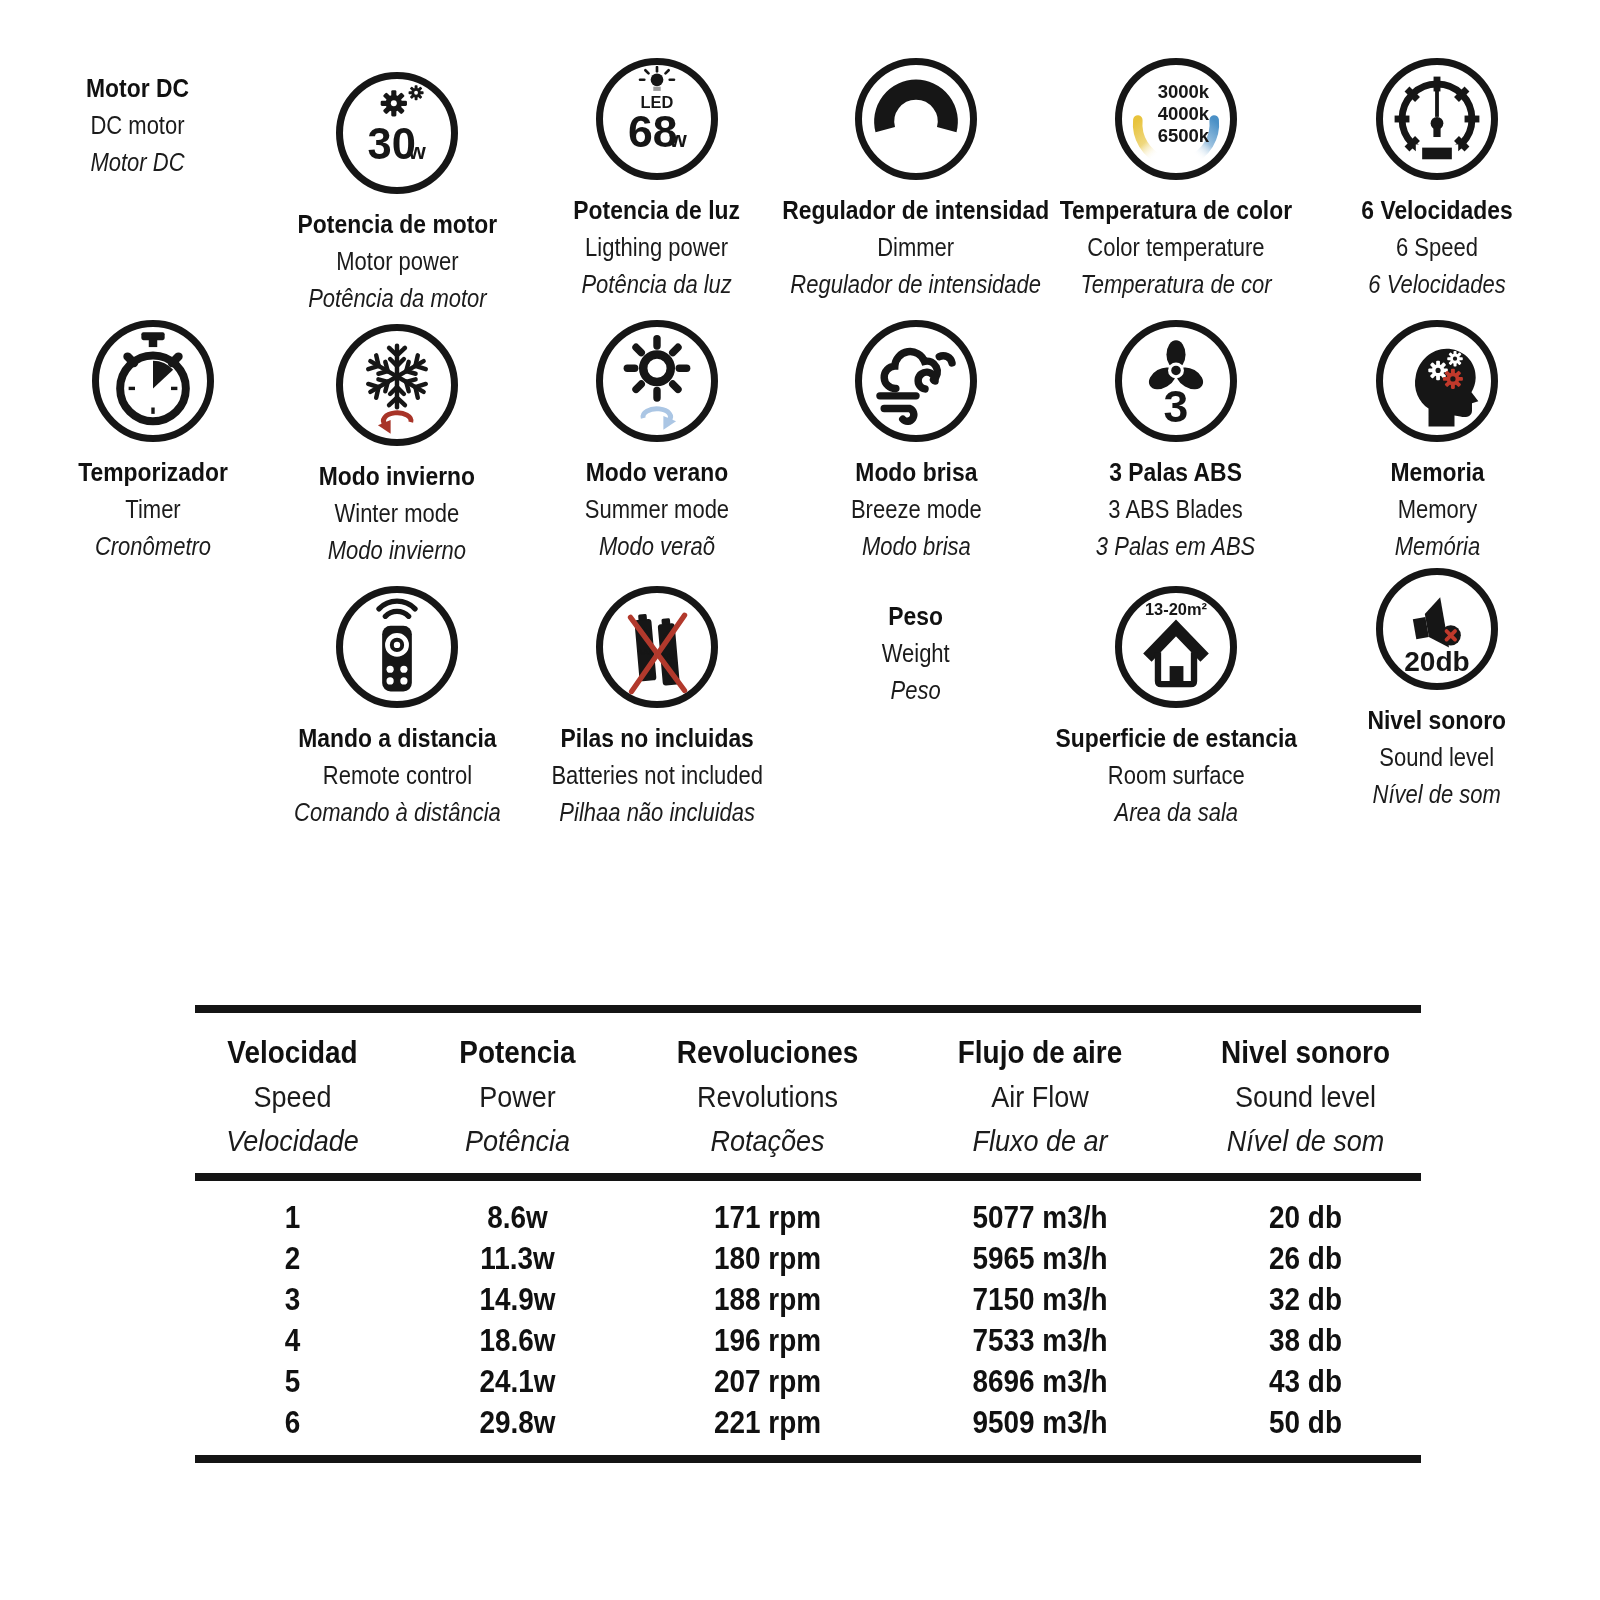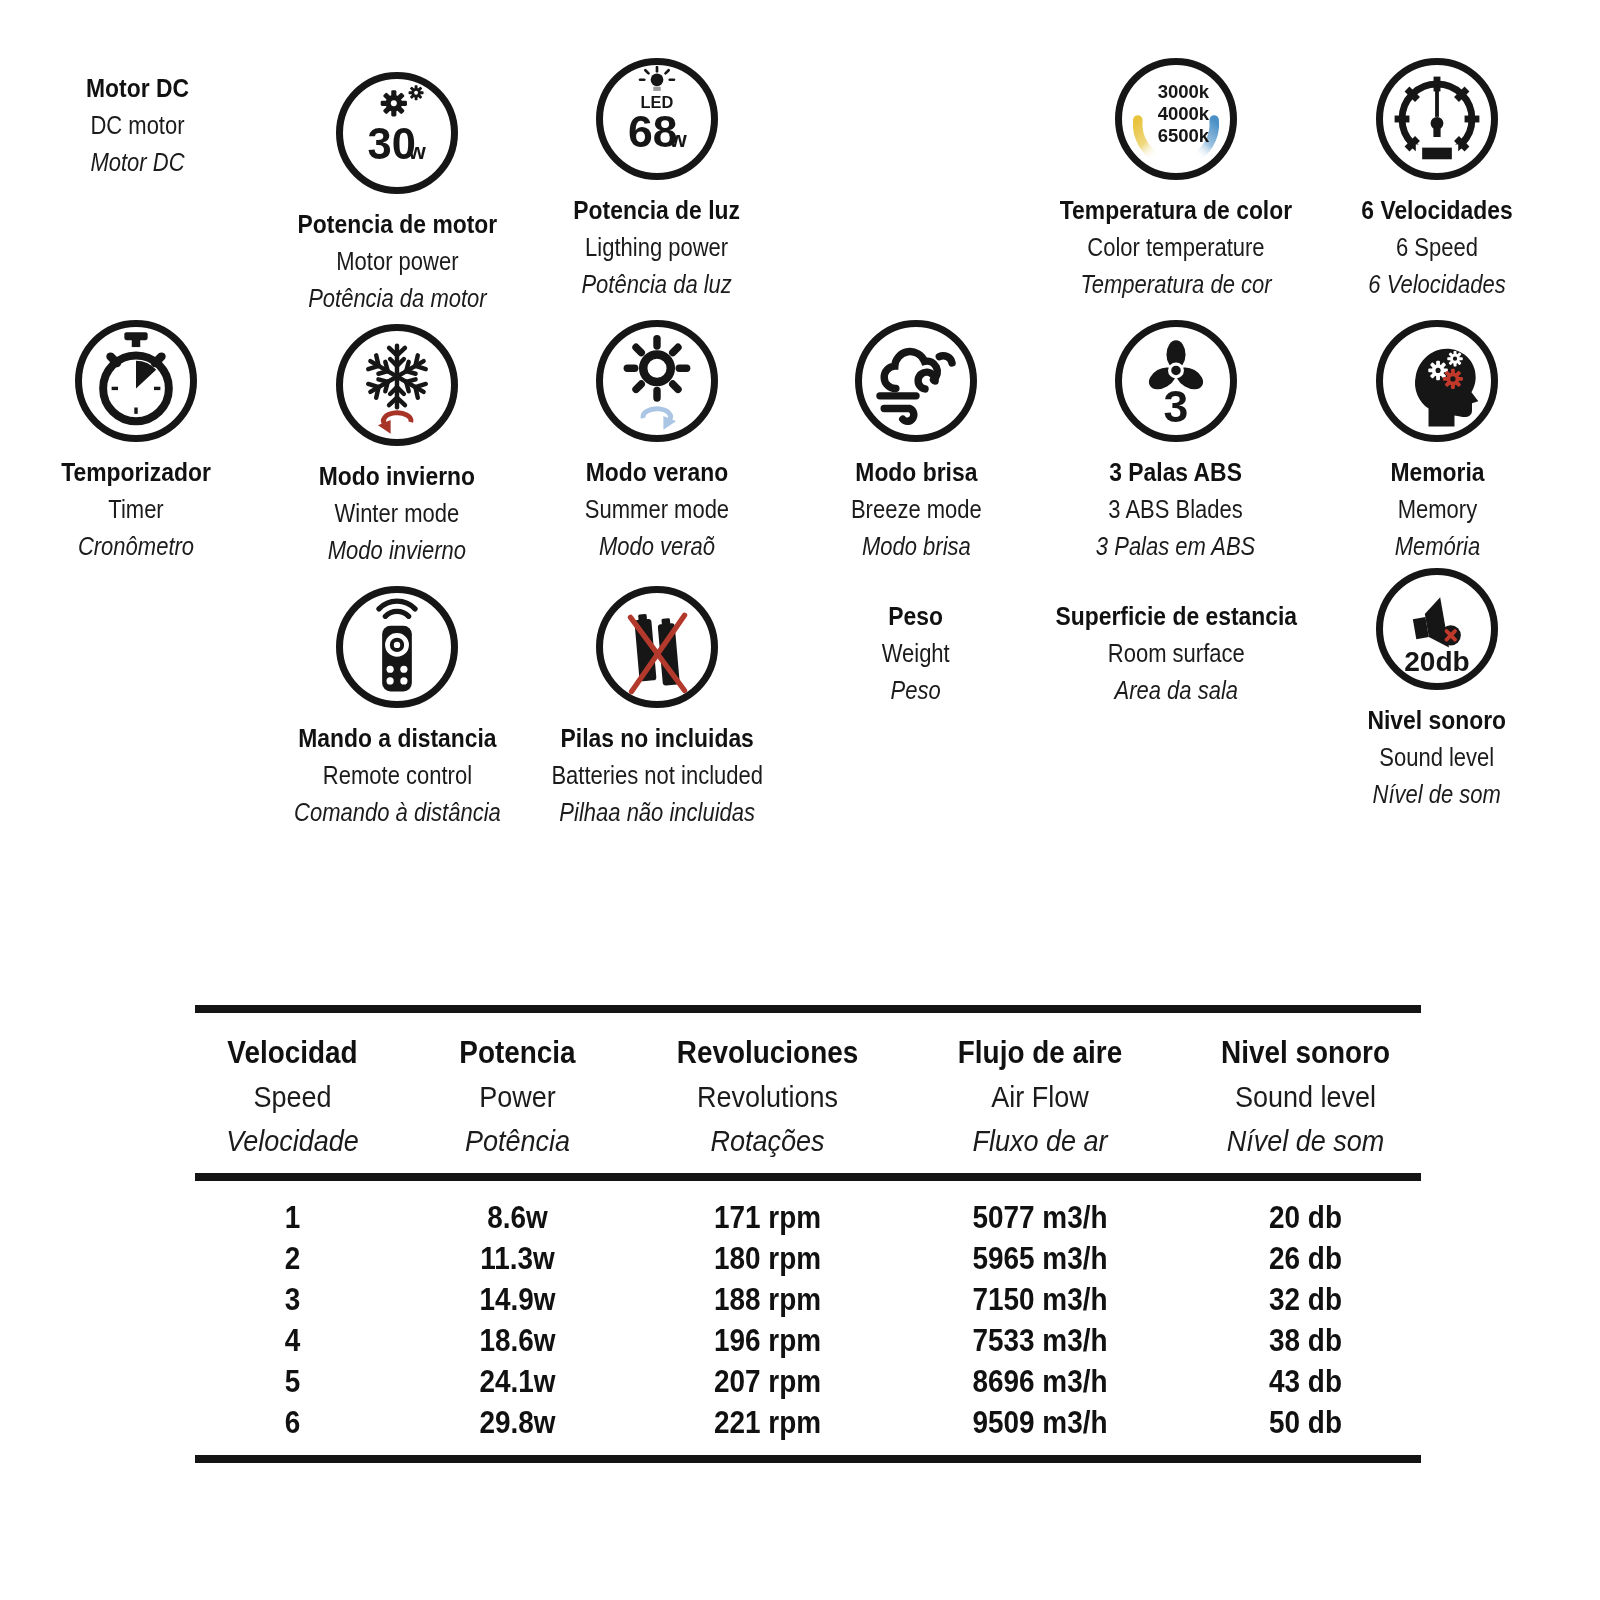--- a/index.html
+++ b/index.html
@@ -97,20 +97,32 @@
         <text x="70" y="76" font-size="21" font-weight="800" text-anchor="middle">w</text>
       </svg>
     </div>
     <div class="labels">
       <div class="l1">Potencia de luz</div>
       <div class="l2">Ligthing power</div>
       <div class="l3">Potência da luz</div>
     </div>
   </div>
 
+  <div class="card" style="left:780px;top:58px">
+    <div class="circle">
+      <svg viewBox="0 0 100 100">
+        <path d="M21,60 A30,30 0 1 1 79,60" fill="none" stroke="#161616" stroke-width="19"></path>
+      </svg>
+    </div>
+    <div class="labels">
+      <div class="l1">Regulador de intensidad</div>
+      <div class="l2">Dimmer</div>
+      <div class="l3">Regulador de intensidade</div>
+    </div>
+  </div>
 
   <div class="card" style="left:1040px;top:58px">
     <div class="circle">
       <svg viewBox="0 0 100 100">
         <defs>
           <linearGradient id="gY" x1="0" y1="0" x2="0.55" y2="1">
             <stop offset="0" stop-color="#e8c33c"></stop>
             <stop offset="0.55" stop-color="#efd87f"></stop>
             <stop offset="1" stop-color="#ffffff" stop-opacity="0"></stop>
           </linearGradient>
@@ -154,21 +166,21 @@
         <rect x="46.6" y="56" width="6.8" height="11" fill="#161616"></rect>
       </svg>
     </div>
     <div class="labels">
       <div class="l1">6 Velocidades</div>
       <div class="l2">6 Speed</div>
       <div class="l3">6 Velocidades</div>
     </div>
   </div>
 
-  <div class="card" style="left:0;top:320px">
+  <div class="card" style="left:17px;top:320px">
     <div class="circle">
       <svg viewBox="0 0 100 100">
         <rect x="39" y="4" width="22" height="7.5" rx="2" fill="#161616"></rect>
         <rect x="46" y="10" width="8" height="8" fill="#161616"></rect>
         <g stroke="#161616" stroke-width="8" stroke-linecap="round">
           <line x1="26" y1="27" x2="32" y2="33"></line>
           <line x1="74" y1="27" x2="68" y2="33"></line>
         </g>
         <circle cx="50" cy="57" r="31" fill="none" stroke="#161616" stroke-width="7.5"></circle>
         <path d="M50,57 V31 A26,26 0 0 1 69,39.5 Z" fill="#161616"></path>
@@ -349,20 +361,28 @@
 
   <div class="card" style="left:780px;top:586px">
     <div class="labels">
       <div class="l1">Peso</div>
       <div class="l2">Weight</div>
       <div class="l3">Peso</div>
     </div>
   </div>
 
   <div class="card" style="left:1040px;top:586px">
+    <div class="circle">
+      <svg viewBox="0 0 100 100">
+        <text x="50" y="20" font-size="15.5" font-weight="700" text-anchor="middle">13-20m²</text>
+        <path d="M23,60 L50,32 L77,60" fill="none" stroke="#161616" stroke-width="11"></path>
+        <path d="M33,55 V82 Q33,85 36,85 H64 Q67,85 67,82 V55" fill="none" stroke="#161616" stroke-width="6"></path>
+        <rect x="44" y="68" width="13" height="17" fill="#161616"></rect>
+      </svg>
+    </div>
     <div class="labels">
       <div class="l1">Superficie de estancia</div>
       <div class="l2">Room surface</div>
       <div class="l3">Area da sala</div>
     </div>
   </div>
 
   <div class="card" style="left:1301px;top:568px">
     <div class="circle">
       <svg viewBox="0 0 100 100">

